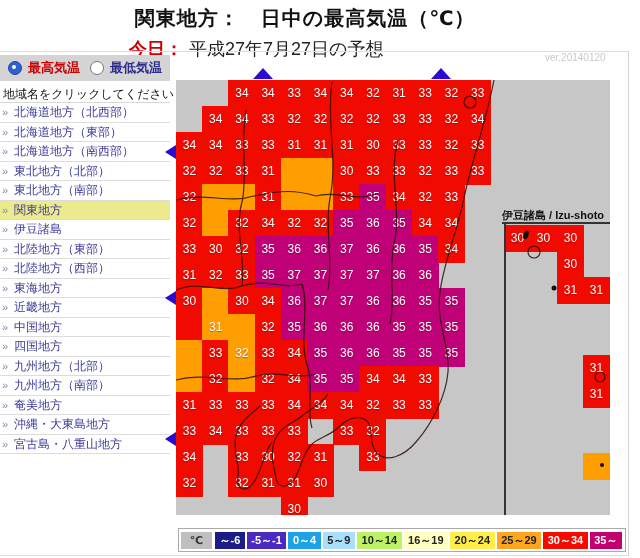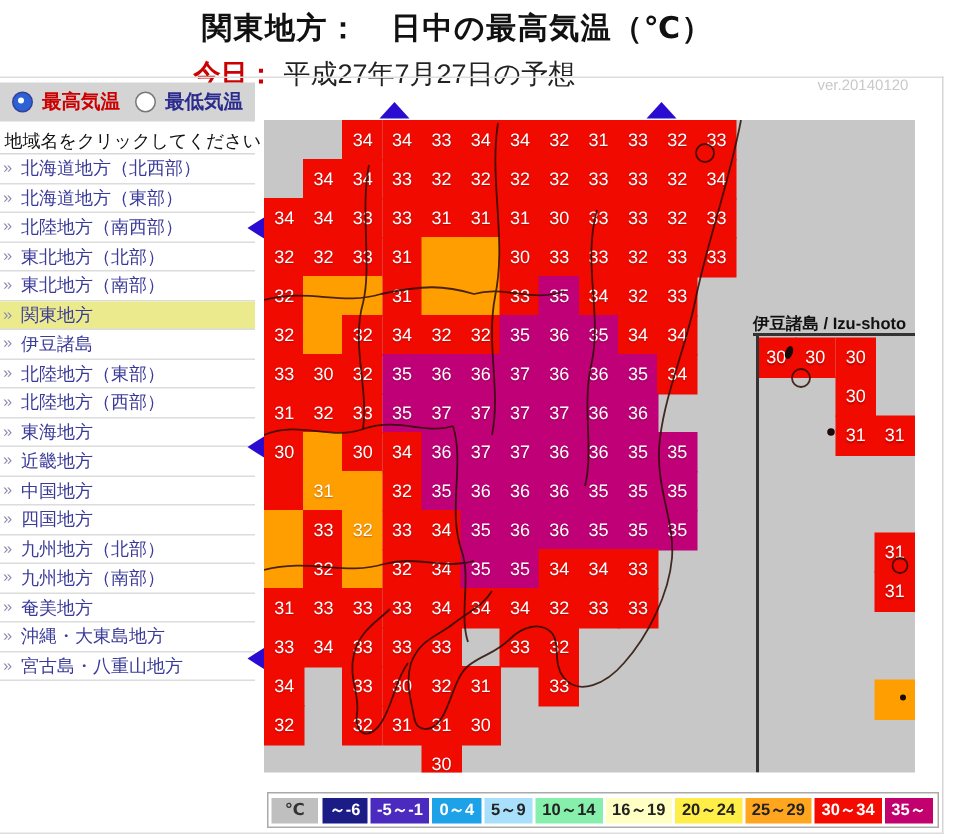--- a/index.html
+++ b/index.html
@@ -76,21 +76,21 @@
 <div class="radio-bar">
   <span class="radio checked"></span>
   <span class="radio-label-max">最高気温</span>
   <span class="radio"></span>
   <span class="radio-label-min">最低気温</span>
 </div>
 <div class="instruction">地域名をクリックしてください</div>
 <div class="region-list" id="region-list">
     <div class="region-item"><span class="arr">»</span><span>北海道地方（北西部）</span></div>
     <div class="region-item"><span class="arr">»</span><span>北海道地方（東部）</span></div>
-    <div class="region-item"><span class="arr">»</span><span>北陸地方（南西部）</span></div>
+    <div class="region-item"><span class="arr">»</span><span>北海道地方（南西部）</span></div>
     <div class="region-item"><span class="arr">»</span><span>東北地方（北部）</span></div>
     <div class="region-item"><span class="arr">»</span><span>東北地方（南部）</span></div>
     <div class="region-item active"><span class="arr">»</span><span>関東地方</span></div>
     <div class="region-item"><span class="arr">»</span><span>伊豆諸島</span></div>
     <div class="region-item"><span class="arr">»</span><span>北陸地方（東部）</span></div>
     <div class="region-item"><span class="arr">»</span><span>北陸地方（西部）</span></div>
     <div class="region-item"><span class="arr">»</span><span>東海地方</span></div>
     <div class="region-item"><span class="arr">»</span><span>近畿地方</span></div>
     <div class="region-item"><span class="arr">»</span><span>中国地方</span></div>
     <div class="region-item"><span class="arr">»</span><span>四国地方</span></div>
@@ -305,19 +305,19 @@
   <div class="izu-underline"></div>
   <div class="izu-vline"></div>
 </div>
 
 <div class="legend" id="legend">
   <div class="legend-unit">℃</div>
 <div class="legend-box" style="background: rgb(28, 28, 134); color: rgb(255, 255, 255);">～-6</div>
     <div class="legend-box" style="background: rgb(75, 43, 191); color: rgb(255, 255, 255);">-5～-1</div>
     <div class="legend-box" style="background: rgb(29, 162, 232); color: rgb(255, 255, 255);">0～4</div>
     <div class="legend-box" style="background: rgb(168, 224, 251); color: rgb(34, 34, 34);">5～9</div>
-    <div class="legend-box" style="background: #86efac; color: rgb(34, 34, 34);">10～14</div>
+    <div class="legend-box" style="background: #bef264; color: rgb(34, 34, 34);">10～14</div>
     <div class="legend-box" style="background: rgb(255, 255, 196); color: rgb(34, 34, 34);">16～19</div>
     <div class="legend-box" style="background: rgb(255, 238, 72); color: rgb(34, 34, 34);">20～24</div>
     <div class="legend-box" style="background: rgb(255, 165, 30); color: rgb(34, 34, 34);">25～29</div>
     <div class="legend-box" style="background: rgb(245, 10, 0); color: rgb(255, 255, 255);">30～34</div>
     <div class="legend-box" style="background: rgb(194, 0, 110); color: rgb(255, 255, 255);">35～</div>
   </div>
 
 </body></html>

